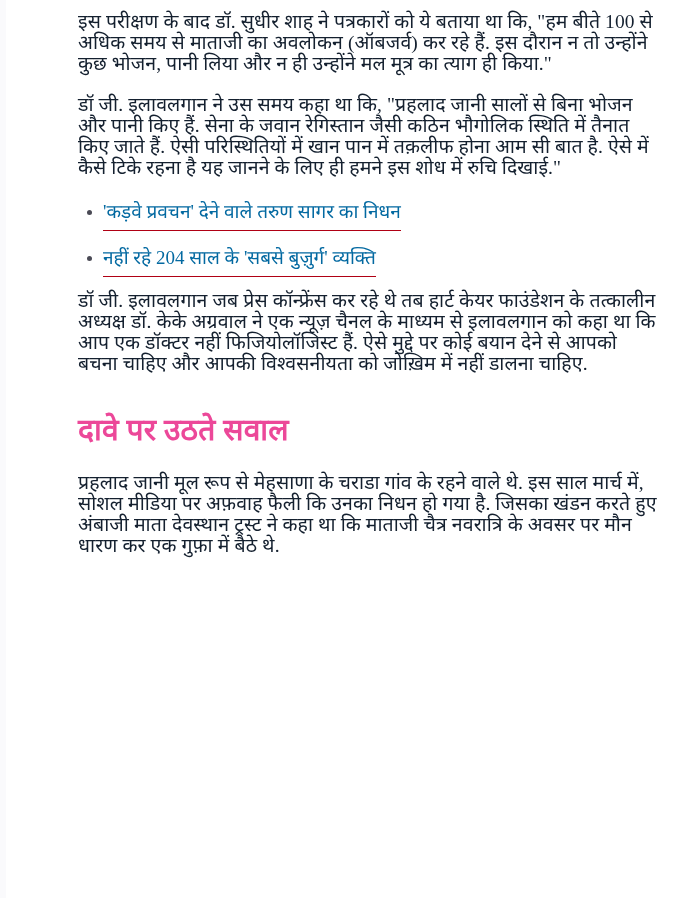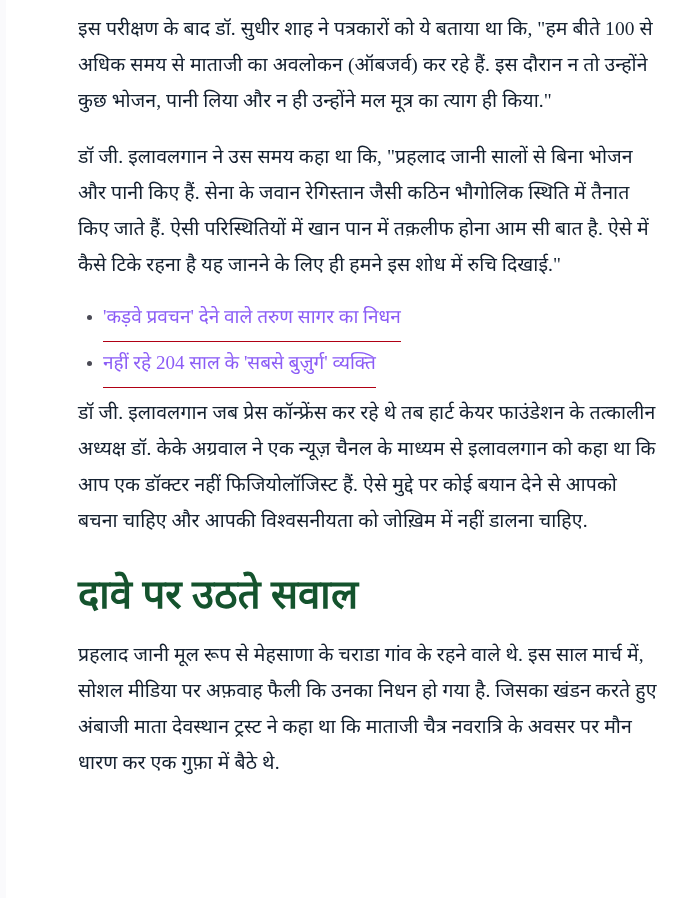--- a/index.html
+++ b/index.html
@@ -33,21 +33,21 @@
   }
   .article {
     position: absolute;
     left: 78px;
     top: 0;
     width: 580px;
   }
   p.para {
     margin: 0 0 20px 0;
     font-size: 19.5px;
-    line-height: 36px;
+    line-height: 21px;
     color: #14202f;
     text-align: left;
     letter-spacing: 0.1px;
   }
   p.para:first-child {
     margin-top: 11px;
   }
   ul.link-list {
     list-style: none;
     margin: 0 0 14px 0;
@@ -63,33 +63,33 @@
     content: "";
     position: absolute;
     left: -16px;
     top: 12px;
     width: 5px;
     height: 5px;
     border-radius: 50%;
     background: #4a4a55;
   }
   a.article-link {
-    color: #8b5cf6;
+    color: #0369a1;
     text-decoration: none;
     border-bottom: 1.6px solid #b00014;
-    padding-bottom: 14px;
+    padding-bottom: 8px;
     display: inline;
     text-align: center;
   }
   h2.section-heading {
     margin: 36px 0 22px 0;
-    font-size: 40px;
+    font-size: 30px;
     line-height: 40px;
     font-weight: bold;
-    color: #14532d;
+    color: #ec4899;
     letter-spacing: 0.2px;
   }
 </style>
 </head>
 <body>
 
 <div class="page">
 
   <div class="left-rail"></div>
 

